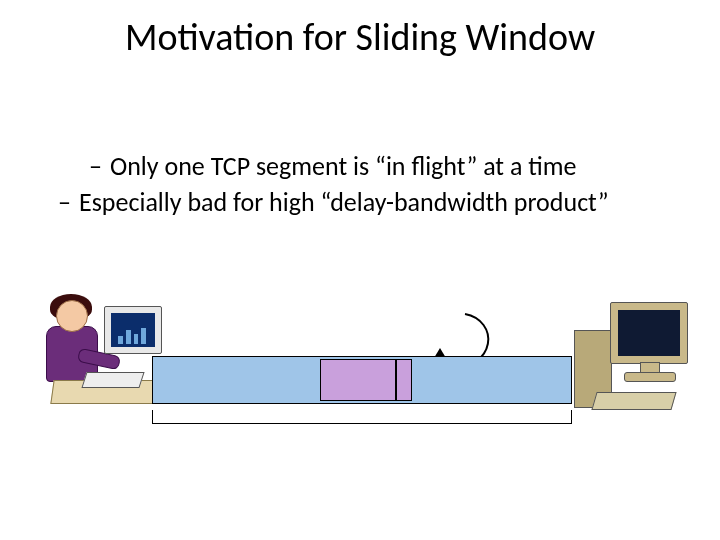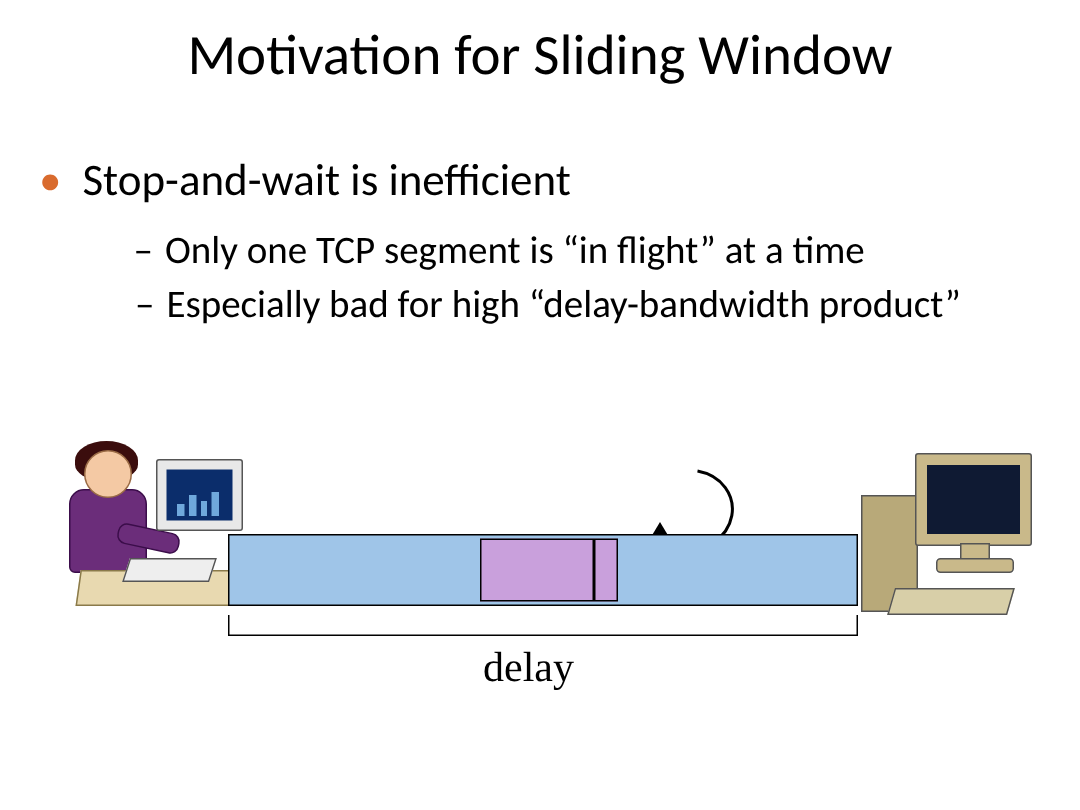--- a/index.html
+++ b/index.html
@@ -39,21 +39,21 @@
   }
   .sub {
     position: absolute;
     left: 58px;
     font-size: 26px;
   }
   .sub .dash {
     margin-right: 8px;
   }
   .sub1 { top: 150px; margin-left: 31px; }
-  .sub2 { top: 186px; margin-left: 32px; }
+  .sub2 { top: 186px; }
 
   
   .pipe {
     position: absolute;
     left: 152px;
     top: 356px;
     width: 420px;
     height: 48px;
     background: #9fc5e8;
     border: 1.5px solid #000;
@@ -260,23 +260,20 @@
     transform: skewX(-16deg);
   }
 </style>
 </head>
 <body>
 
 <div class="slide">
 
   <div class="title">Motivation for Sliding Window</div>
 
-  <div class="bullet1">
-    <span class="dot">•</span><span>Stop-and-wait is inefficient</span>
-  </div>
 
   <div class="sub sub1">
     <span class="dash">–</span><span>Only one TCP segment is “in flight” at a time</span>
   </div>
   <div class="sub sub2">
     <span class="dash">–</span><span>Especially bad for high “delay-bandwidth product”</span>
   </div>
 
 
   <svg class="bw-arrow" viewBox="0 0 90 90">
@@ -306,15 +303,14 @@
   <div class="packet"></div>
   <div class="packet-edge"></div>
 
   <div class="rx-tower"></div>
   <div class="rx-monitor"></div>
   <div class="rx-stand"></div>
   <div class="rx-base"></div>
   <div class="rx-kb"></div>
 
   <div class="delay-bracket"></div>
-  <div class="label-delay">delay</div>
 
 </div>
 
 </body></html>

